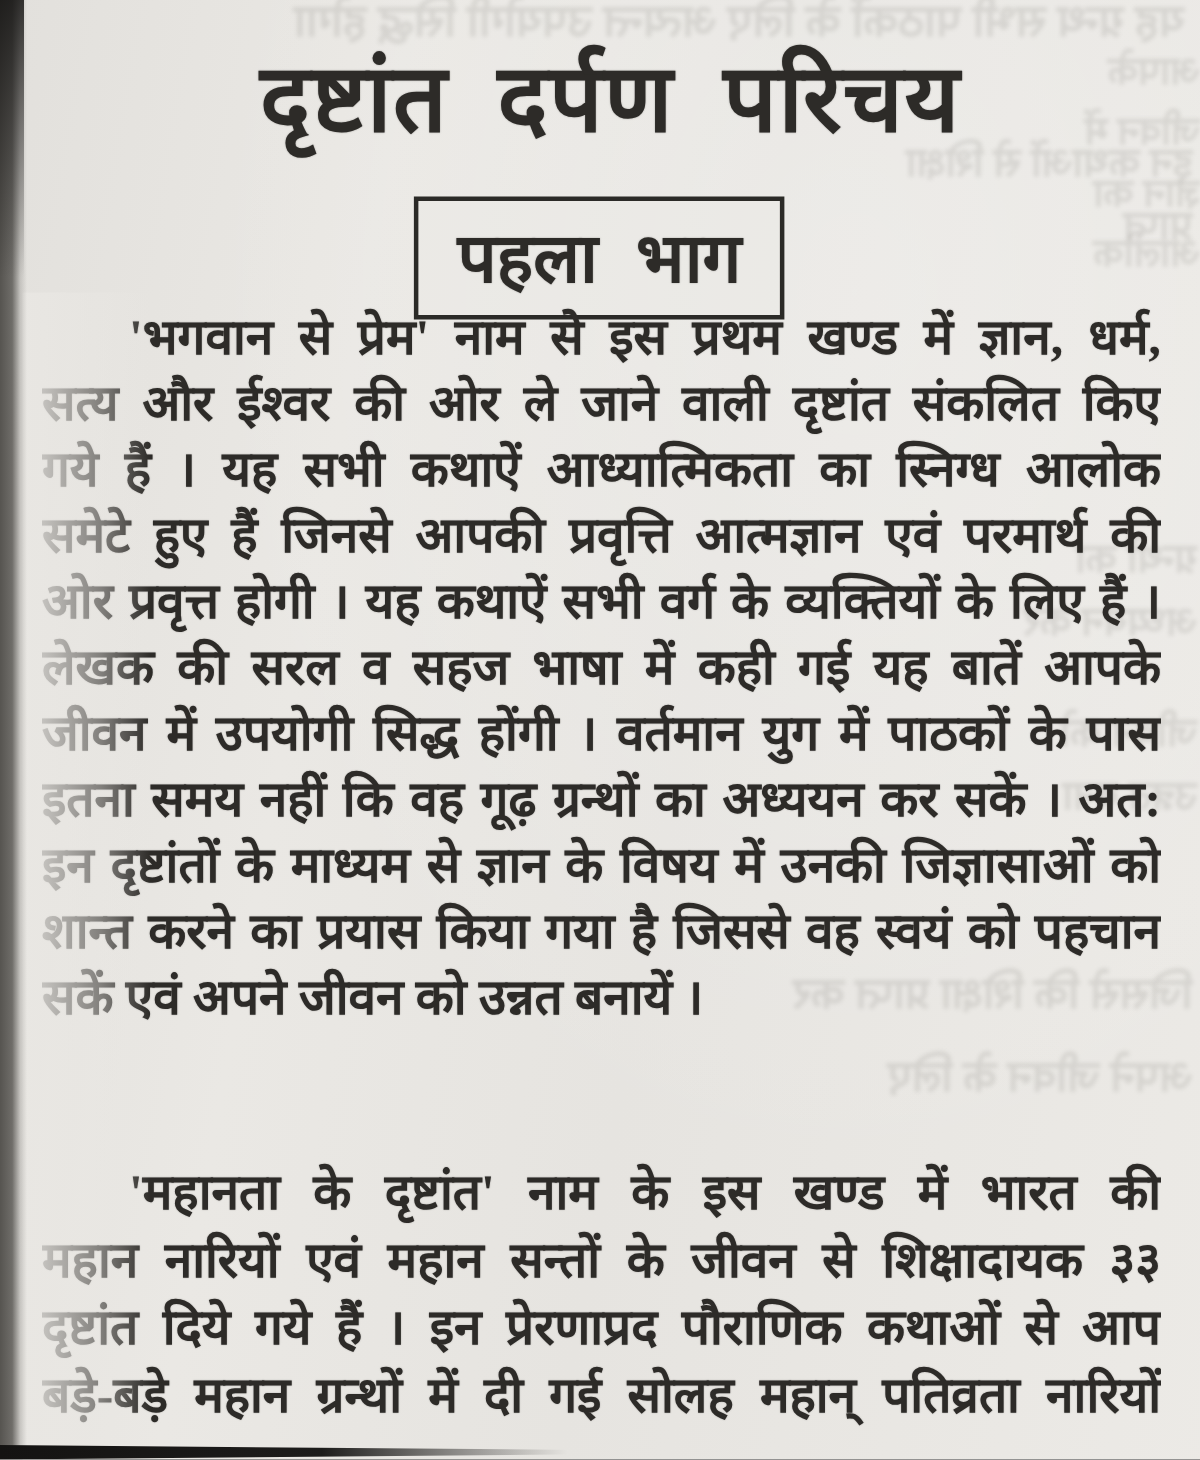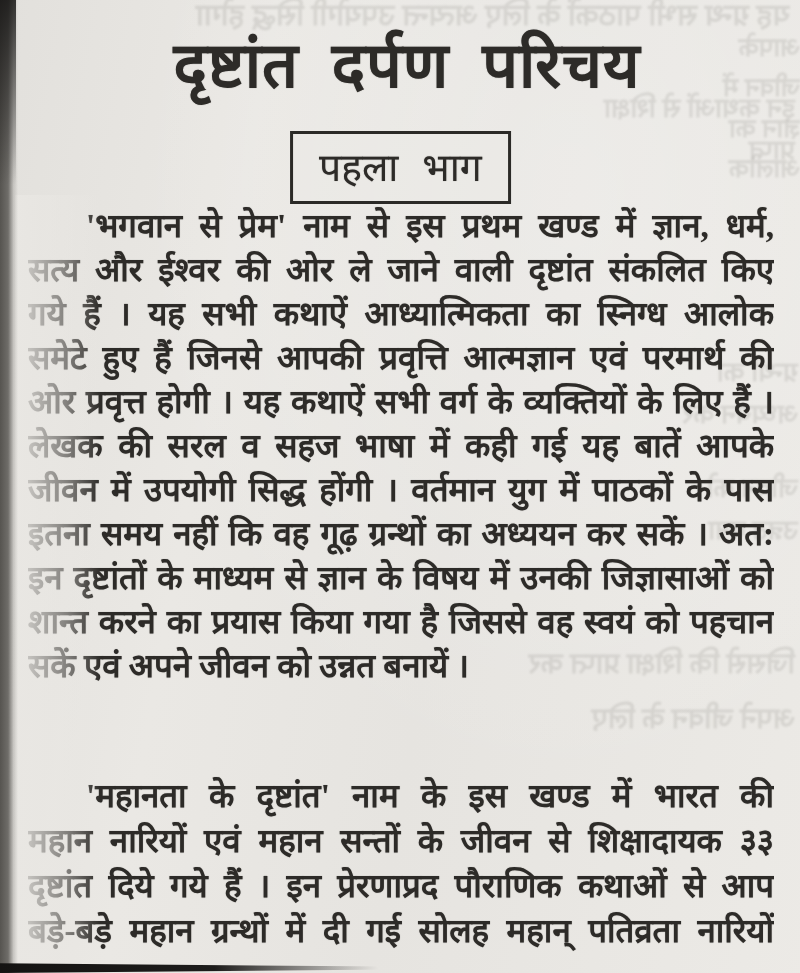--- a/index.html
+++ b/index.html
@@ -56,21 +56,21 @@
     margin:0;text-align:center;
     font-size:63px;font-weight:700;
     word-spacing:16px;letter-spacing:1px;
     text-shadow:0 0 1px rgba(45,43,40,0.5);
   }
   .heading-box{
     position:absolute;left:50%;z-index:3;
     transform:translateX(-53%);
     border:3px solid #2b2a27;
     padding:5px 26px 9px 26px;
-    font-size:39px;font-weight:400;word-spacing:14px;
+    font-size:46px;font-weight:700;word-spacing:14px;
     background:rgba(236,234,230,0.35);
     text-shadow:0 0 1px rgba(45,43,40,0.5);
     white-space:nowrap;
   }
   .box-1{top:131px;}
   .box-2{top:706px;}
   .para{
     position:absolute;left:28px;right:40px;z-index:3;
     font-size:33px;font-weight:600;
     text-shadow:0 0 1px rgba(45,43,40,0.4);

